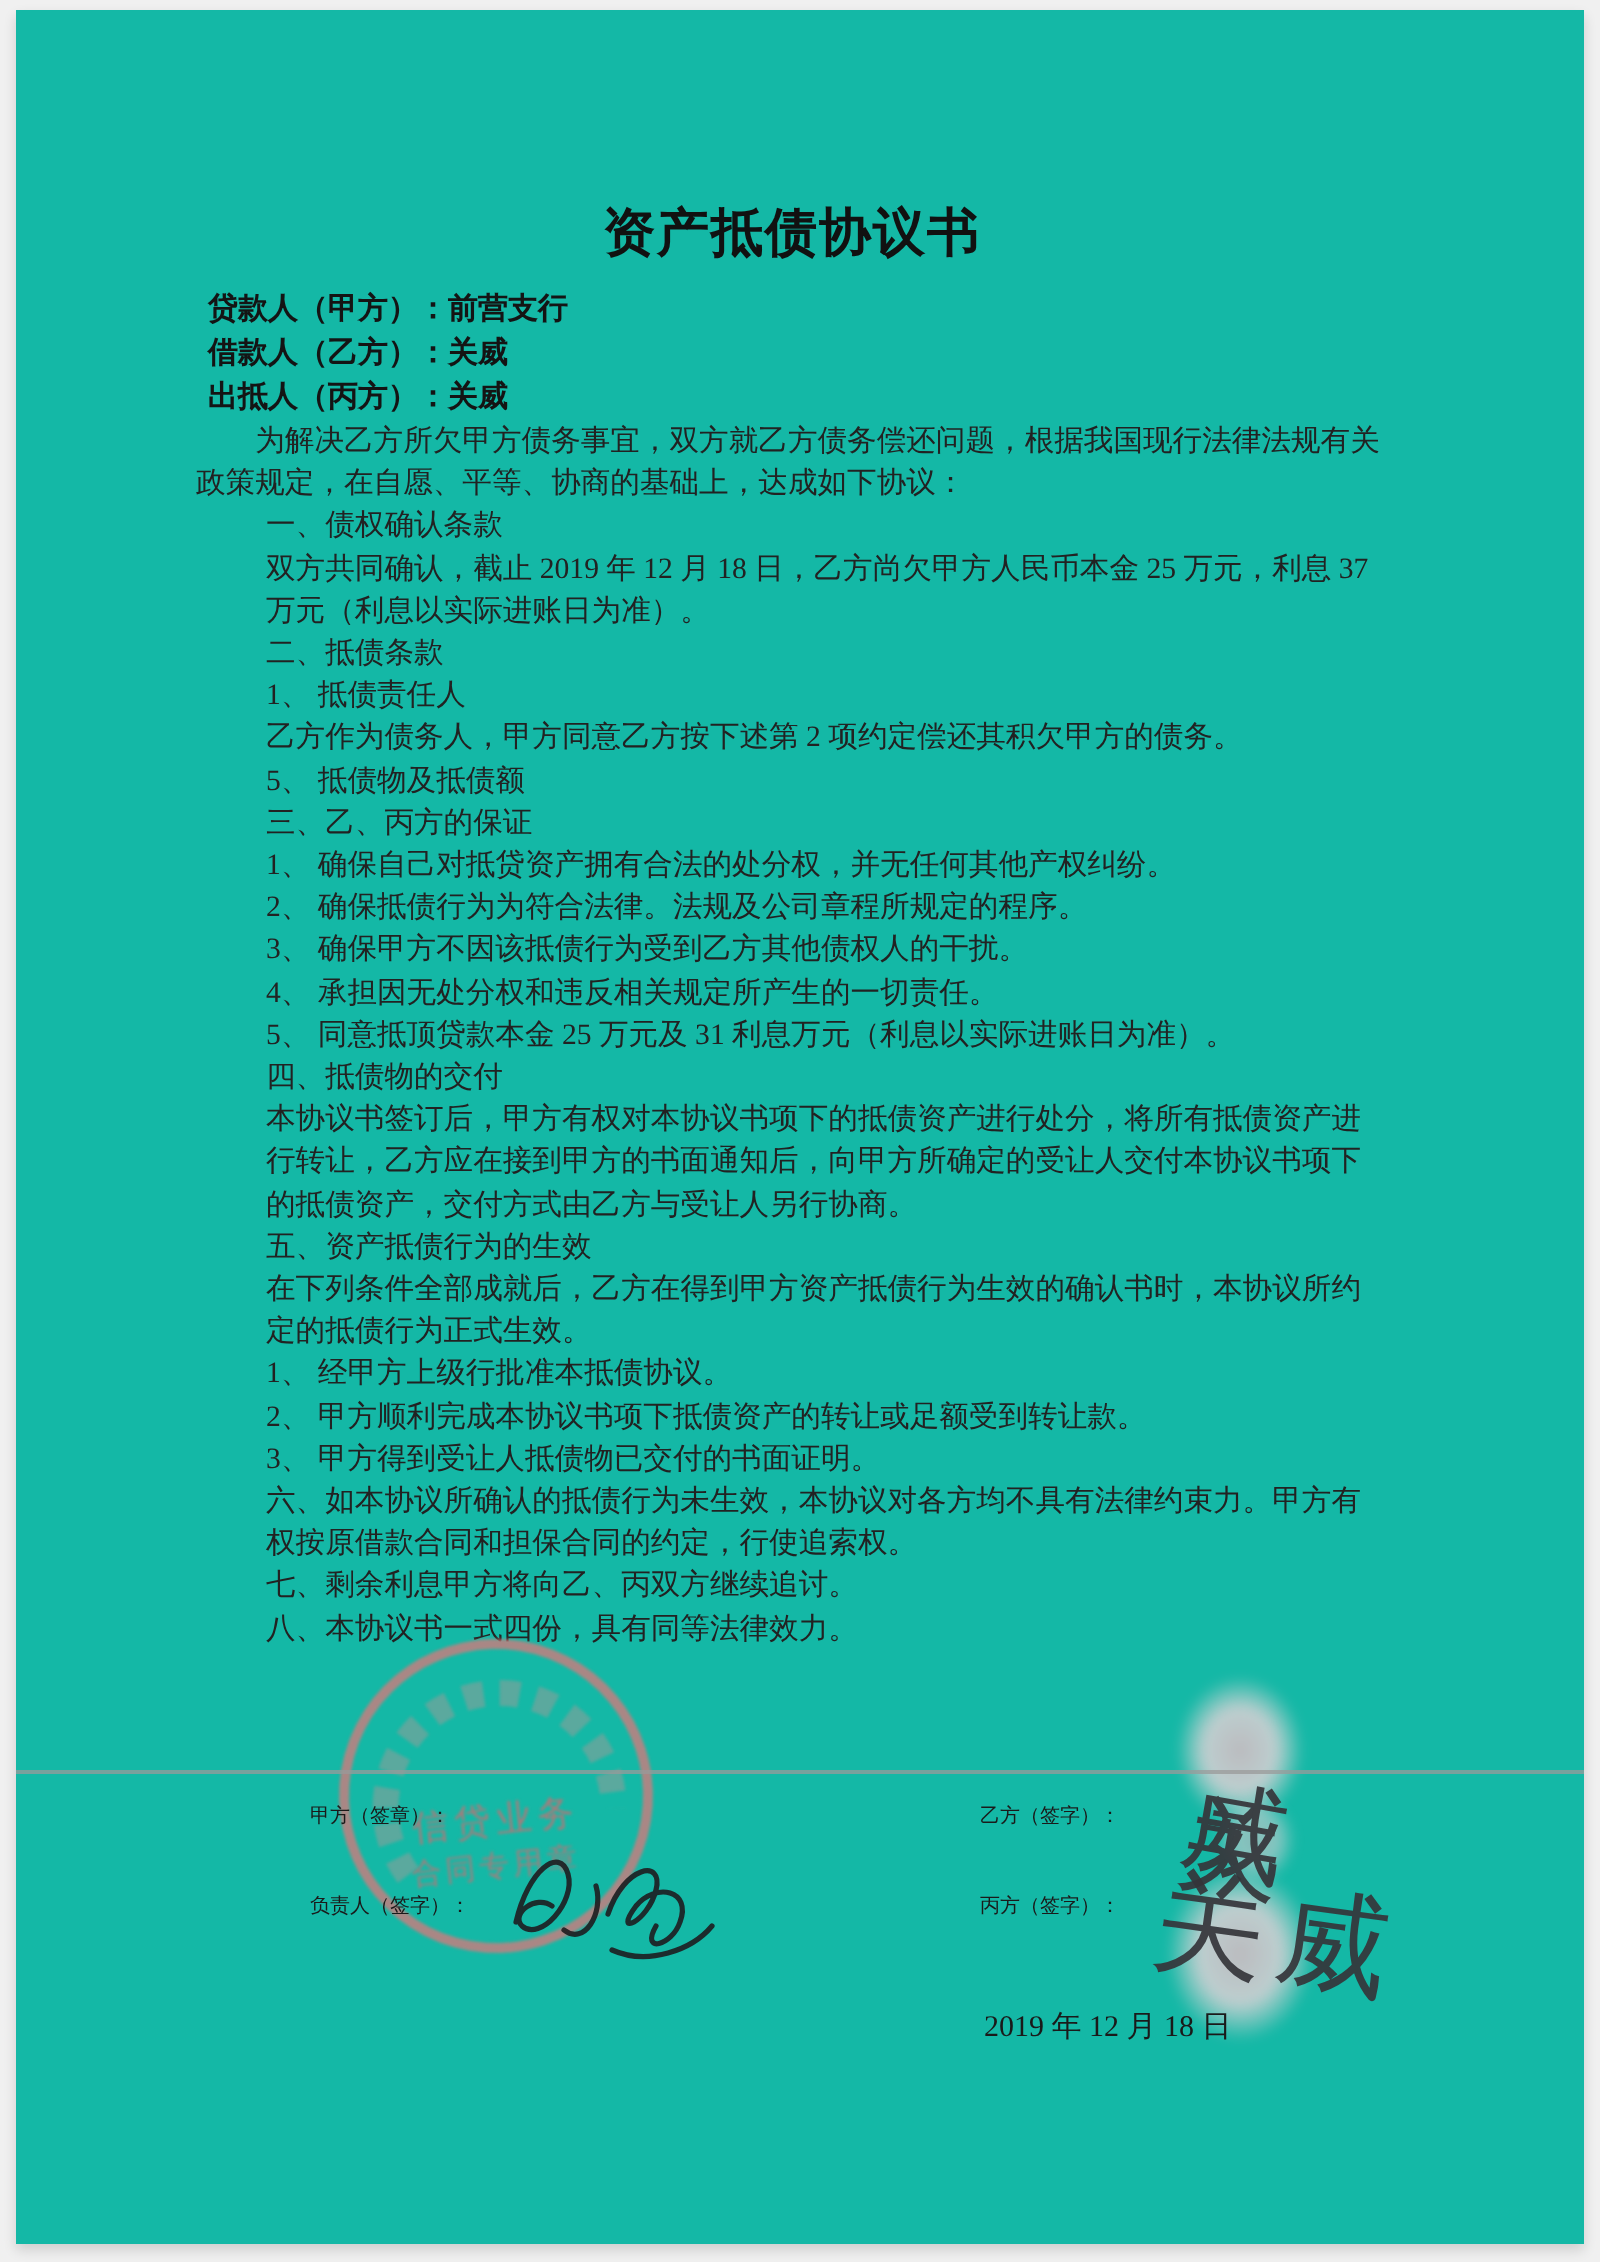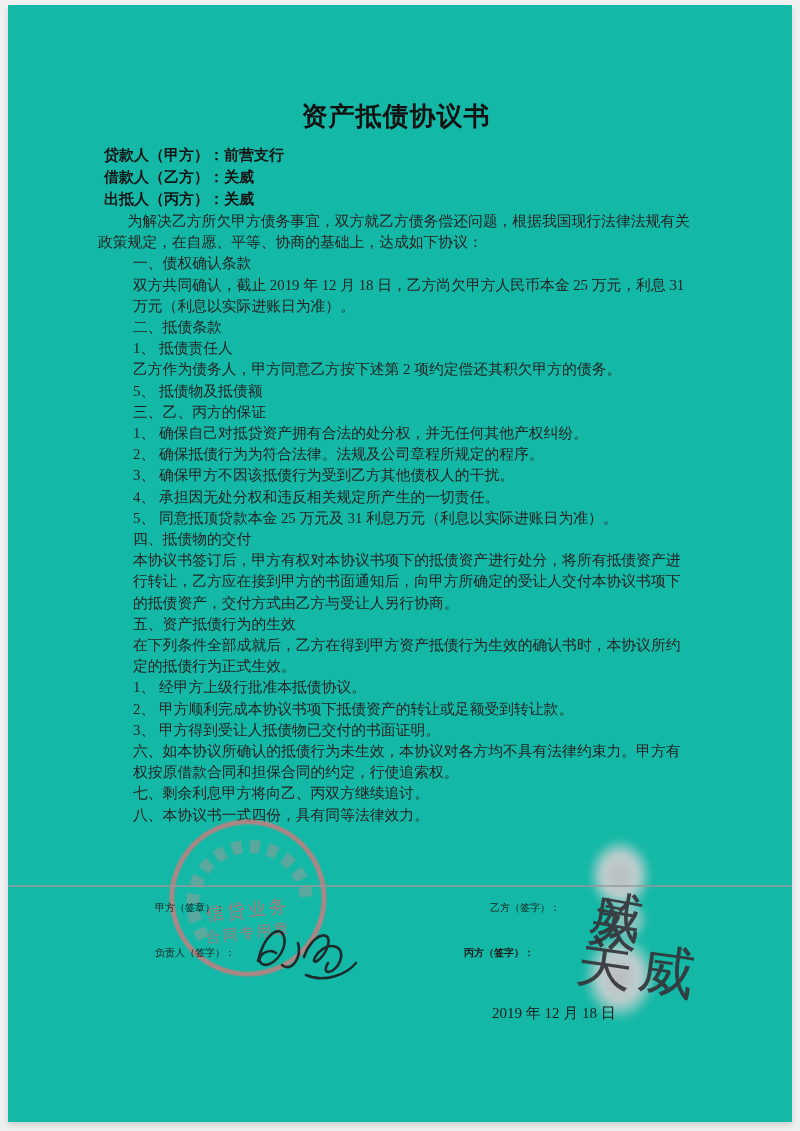--- a/index.html
+++ b/index.html
@@ -54,21 +54,21 @@
   .sig-label{
     position:absolute;
     font-size:10px;
     color:#1a1a1a;
     white-space:nowrap;
     z-index:4;
   }
   .sig-a{left:147px;top:896px;}
   .sig-resp{left:147px;top:941px;}
   .sig-b{left:482px;top:896px;}
-  .sig-c{left:456px;top:941px;font-weight:bold;}
+  .sig-c{left:482px;top:941px;}
   .sig-date{left:484px;top:999px;font-size:15px;color:#1a1a1a;position:absolute;z-index:4;}
 
   
   .scan-line{
     position:absolute;
     left:0;top:880px;
     width:784px;height:2px;
     background:#9a9a9a;
     opacity:.75;
     z-index:3;
@@ -105,21 +105,21 @@
   <div class="content">
     <h1 class="doc-title">资产抵债协议书</h1>
     <div class="parties">
         <div>贷款人（甲方）：前营支行</div>
         <div>借款人（乙方）：关威</div>
         <div>出抵人（丙方）：关威</div>
       </div>
     <div class="body-text">
         <p class="para-intro">为解决乙方所欠甲方债务事宜，双方就乙方债务偿还问题，根据我国现行法律法规有关政策规定，在自愿、平等、协商的基础上，达成如下协议：</p>
         <p class="para-indent">一、债权确认条款</p>
-        <p class="para-indent">双方共同确认，截止 2019 年 12 月 18 日，乙方尚欠甲方人民币本金 25 万元，利息 31 万元（利息以实际进账日为准）。</p>
+        <p class="para-indent">双方共同确认，截止 2019 年 12 月 18 日，乙方尚欠甲方人民币本金 25 万元，利息 37 万元（利息以实际进账日为准）。</p>
         <p class="para-indent">二、抵债条款</p>
         <p class="para-indent">1、 抵债责任人</p>
         <p class="para-indent">乙方作为债务人，甲方同意乙方按下述第 2 项约定偿还其积欠甲方的债务。</p>
         <p class="para-indent">5、 抵债物及抵债额</p>
         <p class="para-indent">三、乙、丙方的保证</p>
         <p class="para-indent">1、 确保自己对抵贷资产拥有合法的处分权，并无任何其他产权纠纷。</p>
         <p class="para-indent">2、 确保抵债行为为符合法律。法规及公司章程所规定的程序。</p>
         <p class="para-indent">3、 确保甲方不因该抵债行为受到乙方其他债权人的干扰。</p>
         <p class="para-indent">4、 承担因无处分权和违反相关规定所产生的一切责任。</p>
         <p class="para-indent">5、 同意抵顶贷款本金 25 万元及 31 利息万元（利息以实际进账日为准）。</p>

